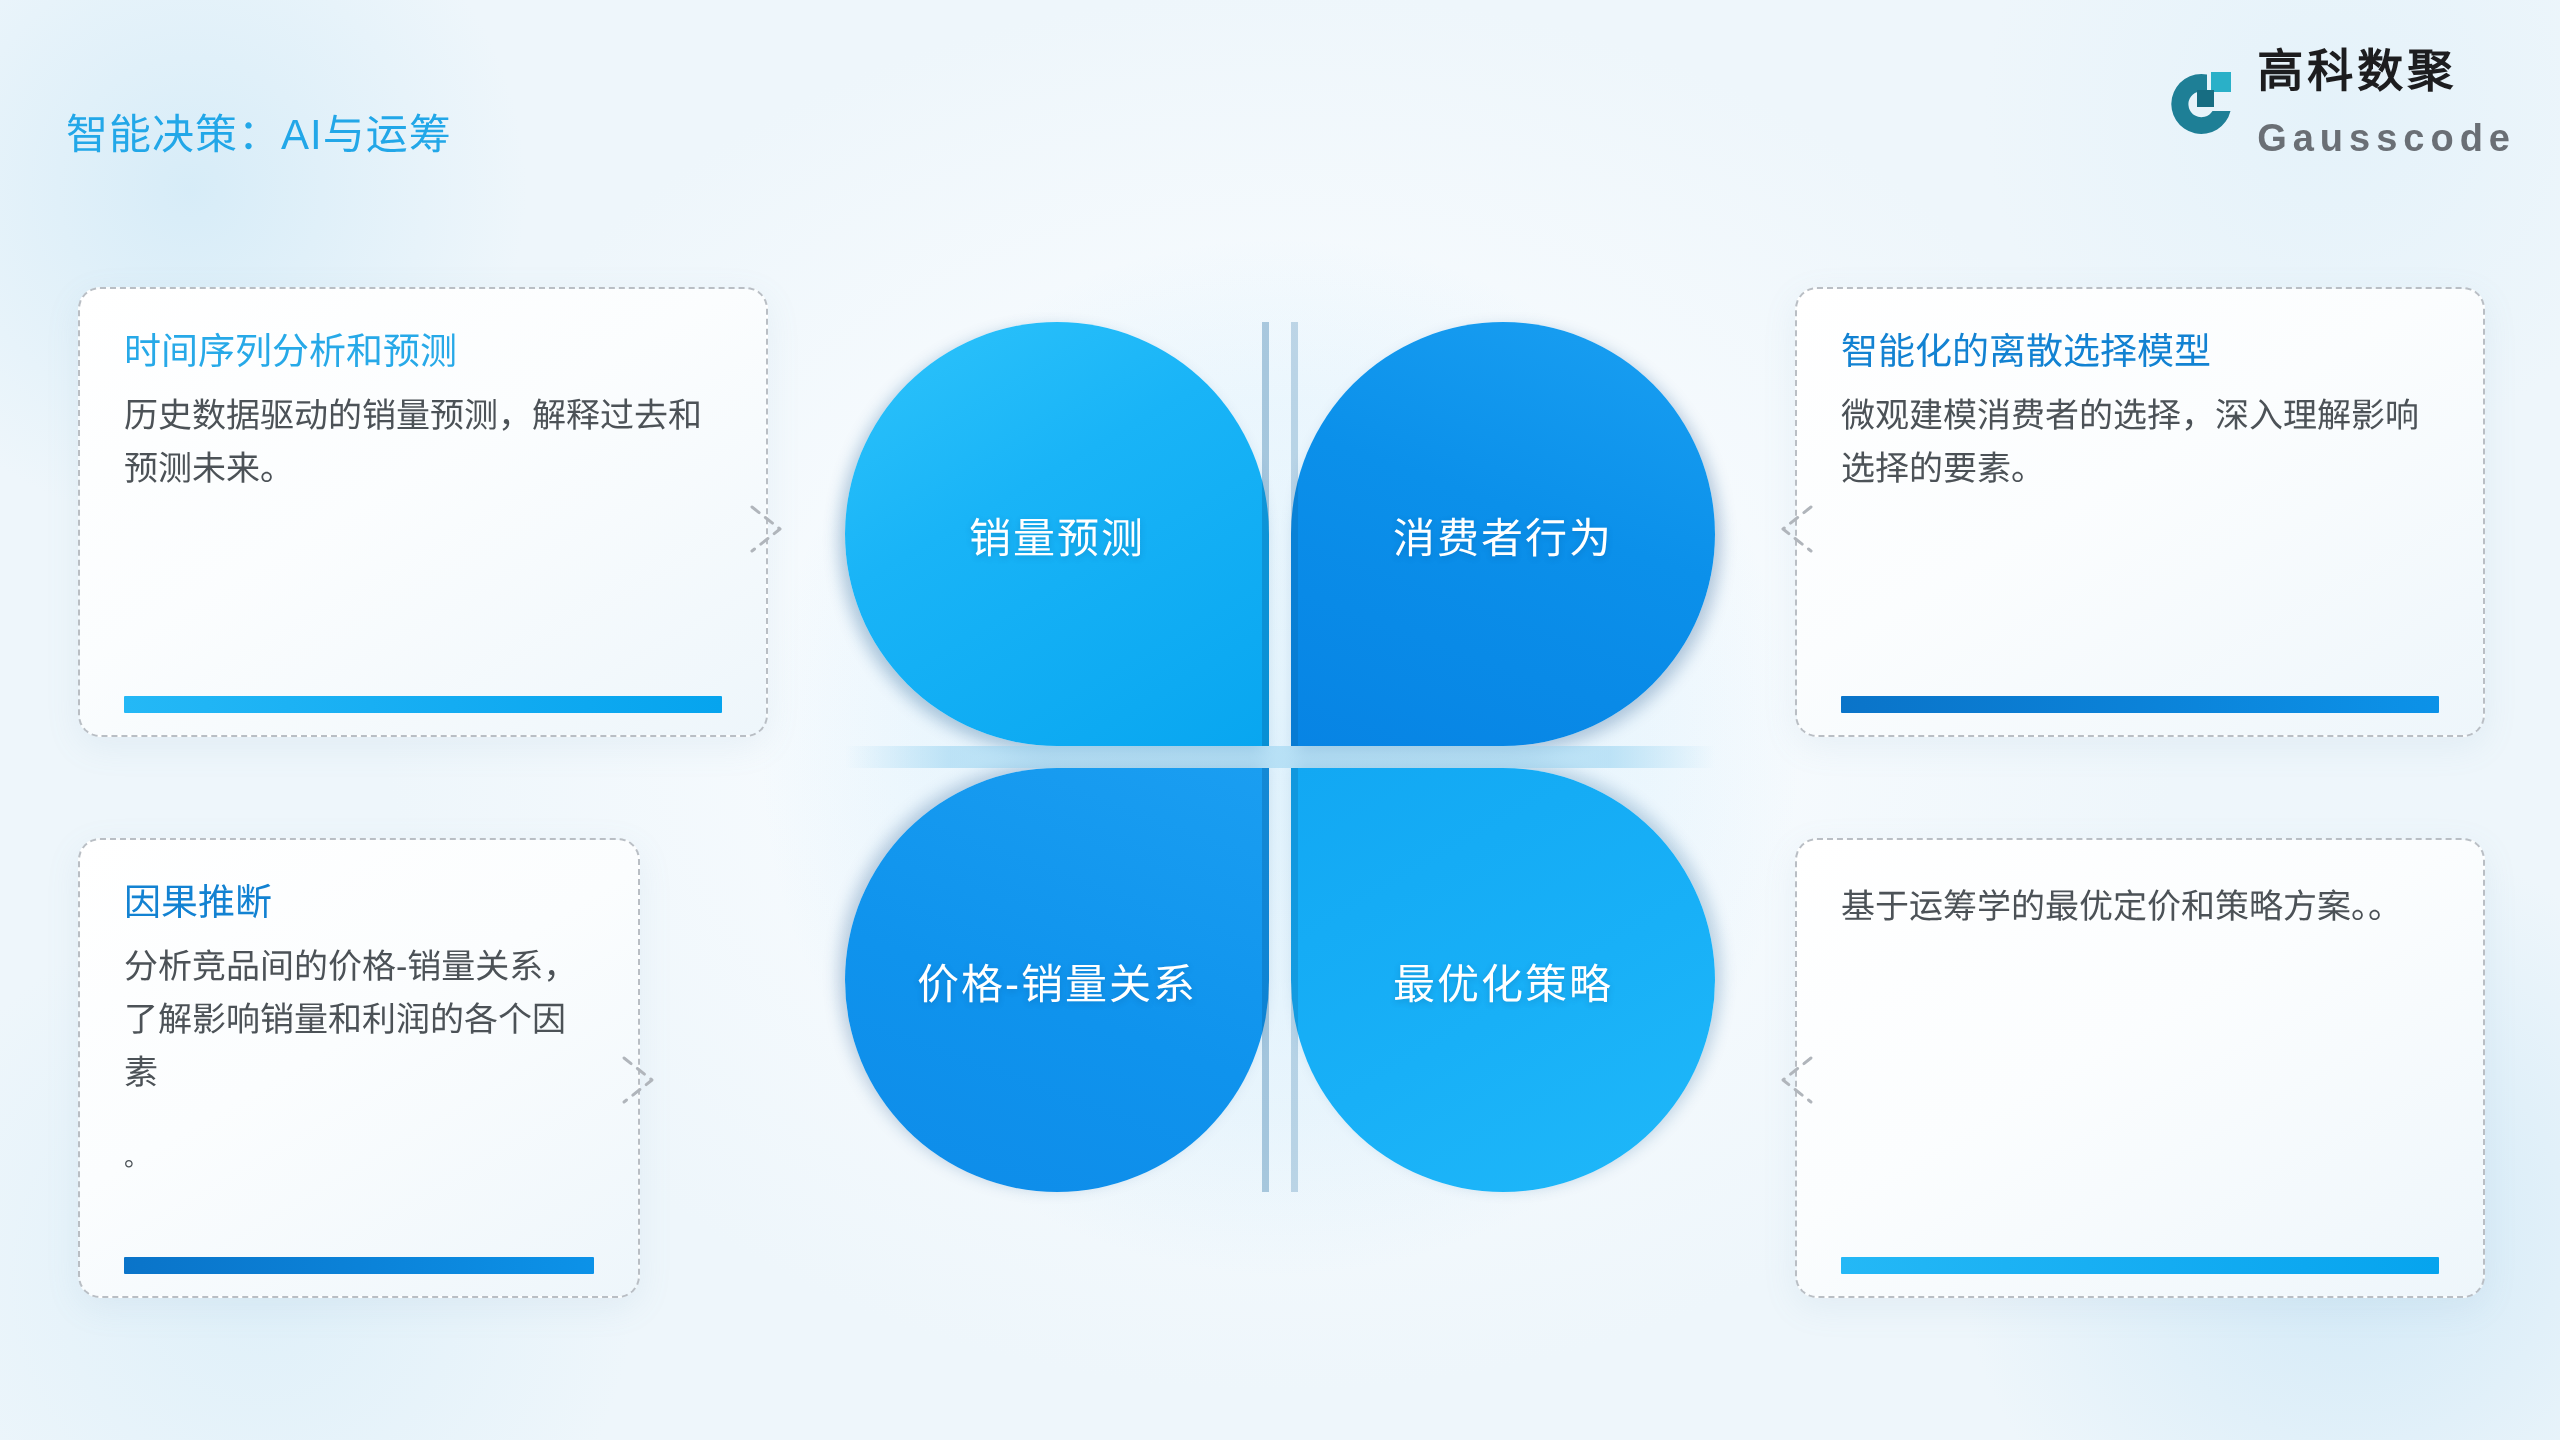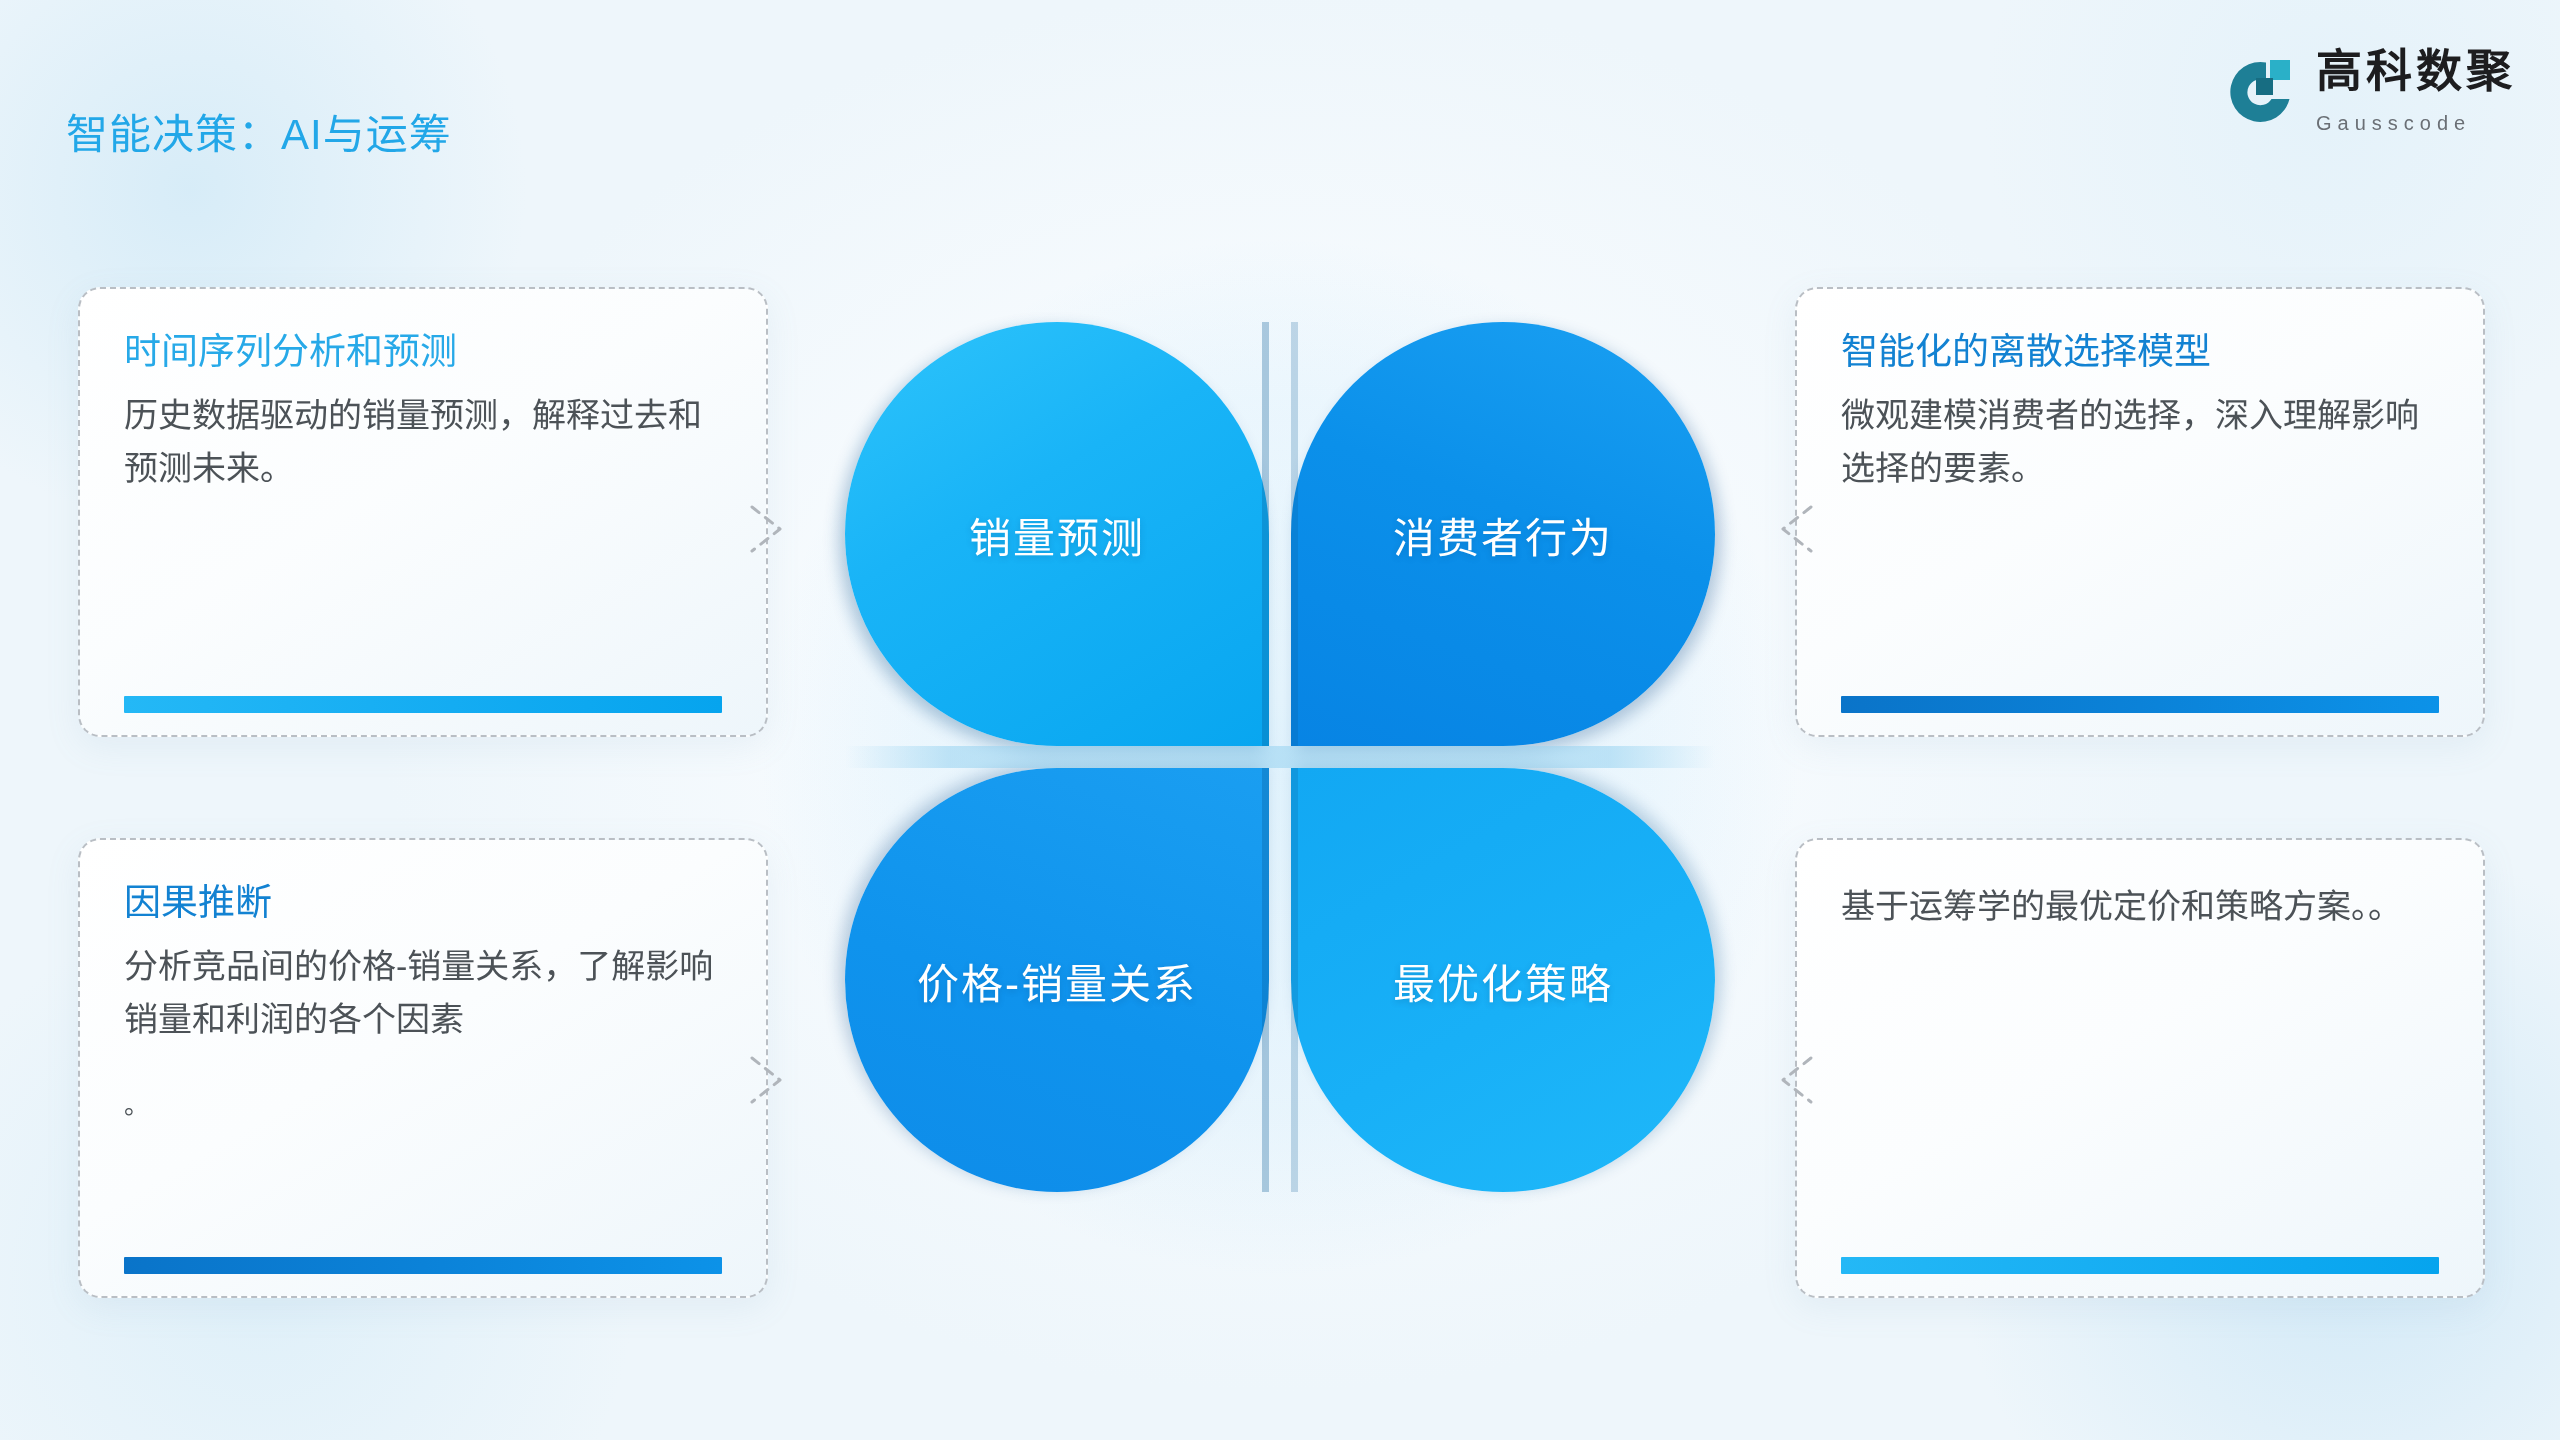--- a/index.html
+++ b/index.html
@@ -26,21 +26,21 @@
   
   .page-title{
     position:absolute;left:66px;top:100px;
     font-size:42px;color:#22a7e8;letter-spacing:1px;font-weight:400;
     white-space:nowrap;
   }
   .logo{position:absolute;right:44px;top:48px;display:flex;align-items:center;gap:18px;}
   .logo-mark{width:78px;height:78px;position:relative;flex:0 0 auto;}
   .logo-text{display:flex;flex-direction:column;line-height:1;}
   .logo-cn{font-size:46px;color:#1d1d1f;letter-spacing:4px;font-weight:700;}
-  .logo-en{font-size:20px;color:#6a6f75;letter-spacing:6px;margin-top:19px;font-weight:400;}
+  .logo-en{font-size:38px;color:#6a6f75;letter-spacing:6px;margin-top:25px;font-weight:700;}
 
   
   .card{
     position:absolute;
     border:2px dashed #b9bec4;
     border-radius:22px;
     background:linear-gradient(150deg,#ffffff 0%,#fbfdfe 45%,#eef6fb 100%);
     box-shadow:0 10px 34px rgba(120,160,190,.10);
     box-sizing:border-box;
   }
@@ -50,21 +50,21 @@
   .card-body-extra{font-size:25px;line-height:1.55;color:#4c5257;margin:40px 0 0 0;}
   .accent{
     position:absolute;left:44px;right:44px;height:17px;bottom:22px;border-radius:1px;
   }
   
   .chev{position:absolute;width:42px;height:60px;}
   .chev svg{display:block;}
 
   
   #card-tl{left:78px;top:287px;width:690px;height:450px;}
-  #card-bl{left:78px;top:838px;width:690px;height:460px;}
+  #card-bl{left:78px;top:838px;width:562px;height:460px;}
   #card-tr{left:1795px;top:287px;width:690px;height:450px;}
   #card-br{left:1795px;top:838px;width:690px;height:460px;}
 
   .chev-right{right:-22px;top:210px;}
   .chev-left{left:-22px;top:210px;}
 
   
   .flower{position:absolute;left:845px;top:322px;width:870px;height:870px;}
   .flower-glow{
     position:absolute;left:-90px;top:-90px;width:1050px;height:1050px;

